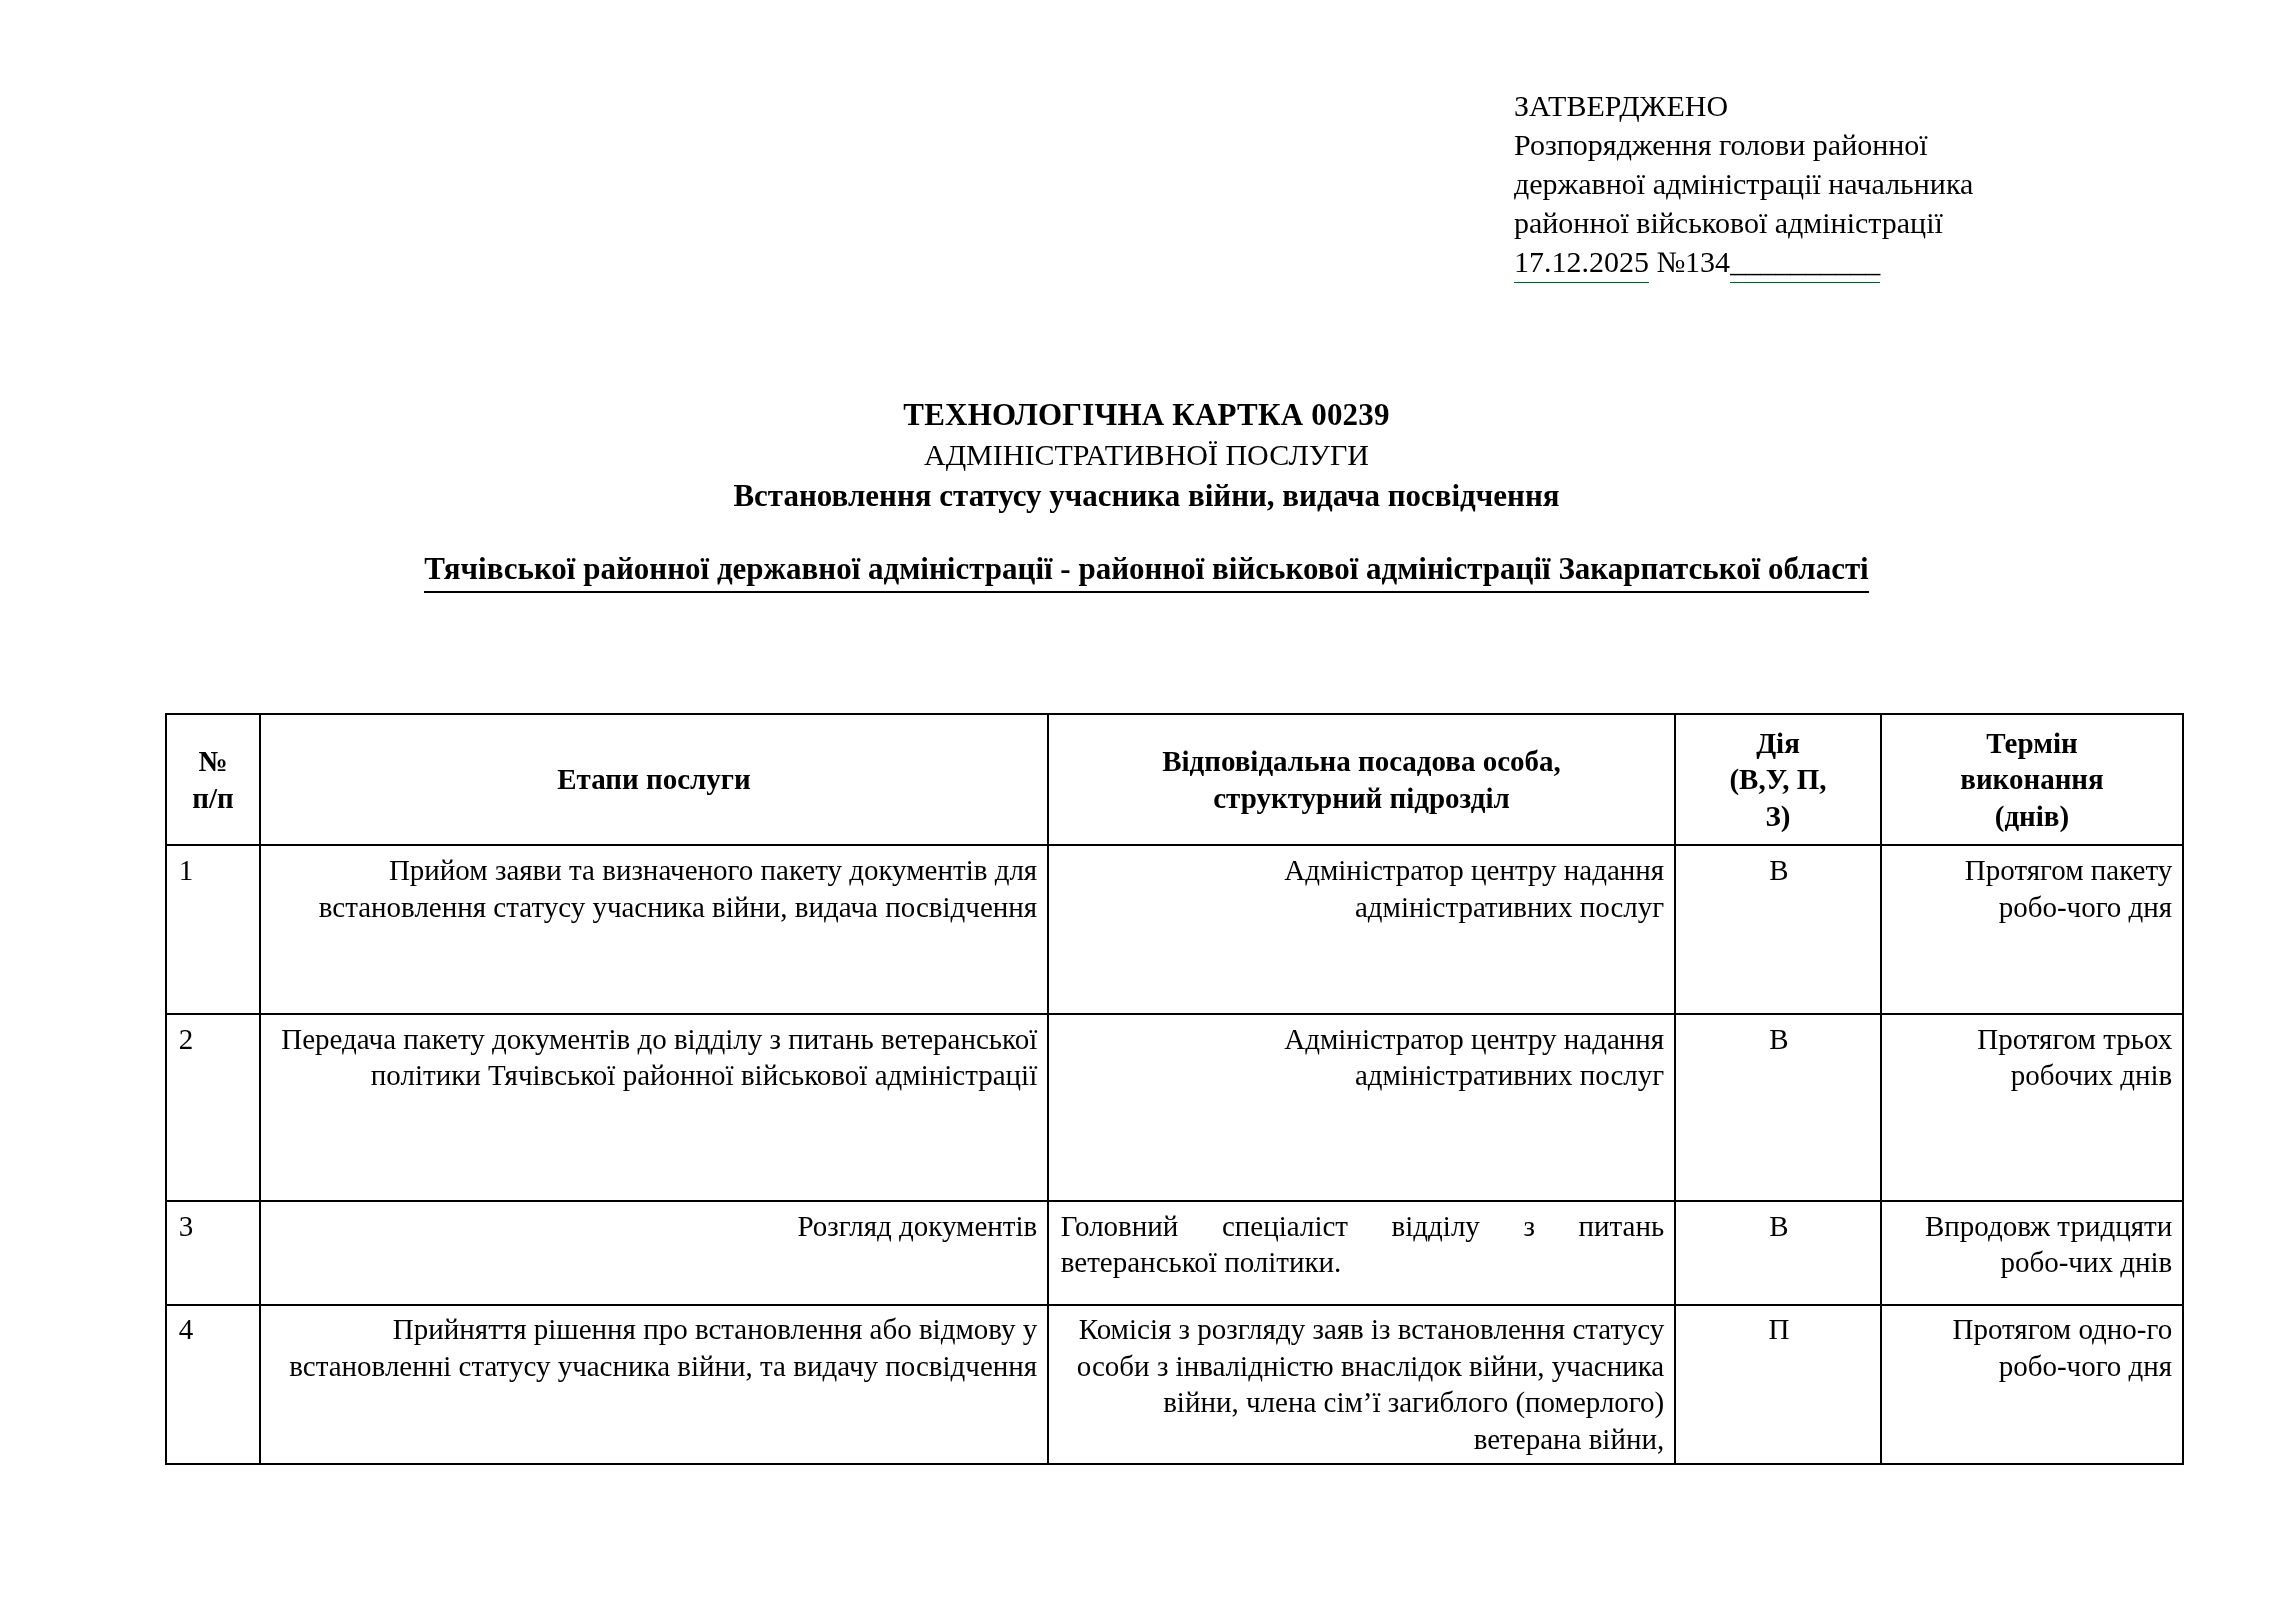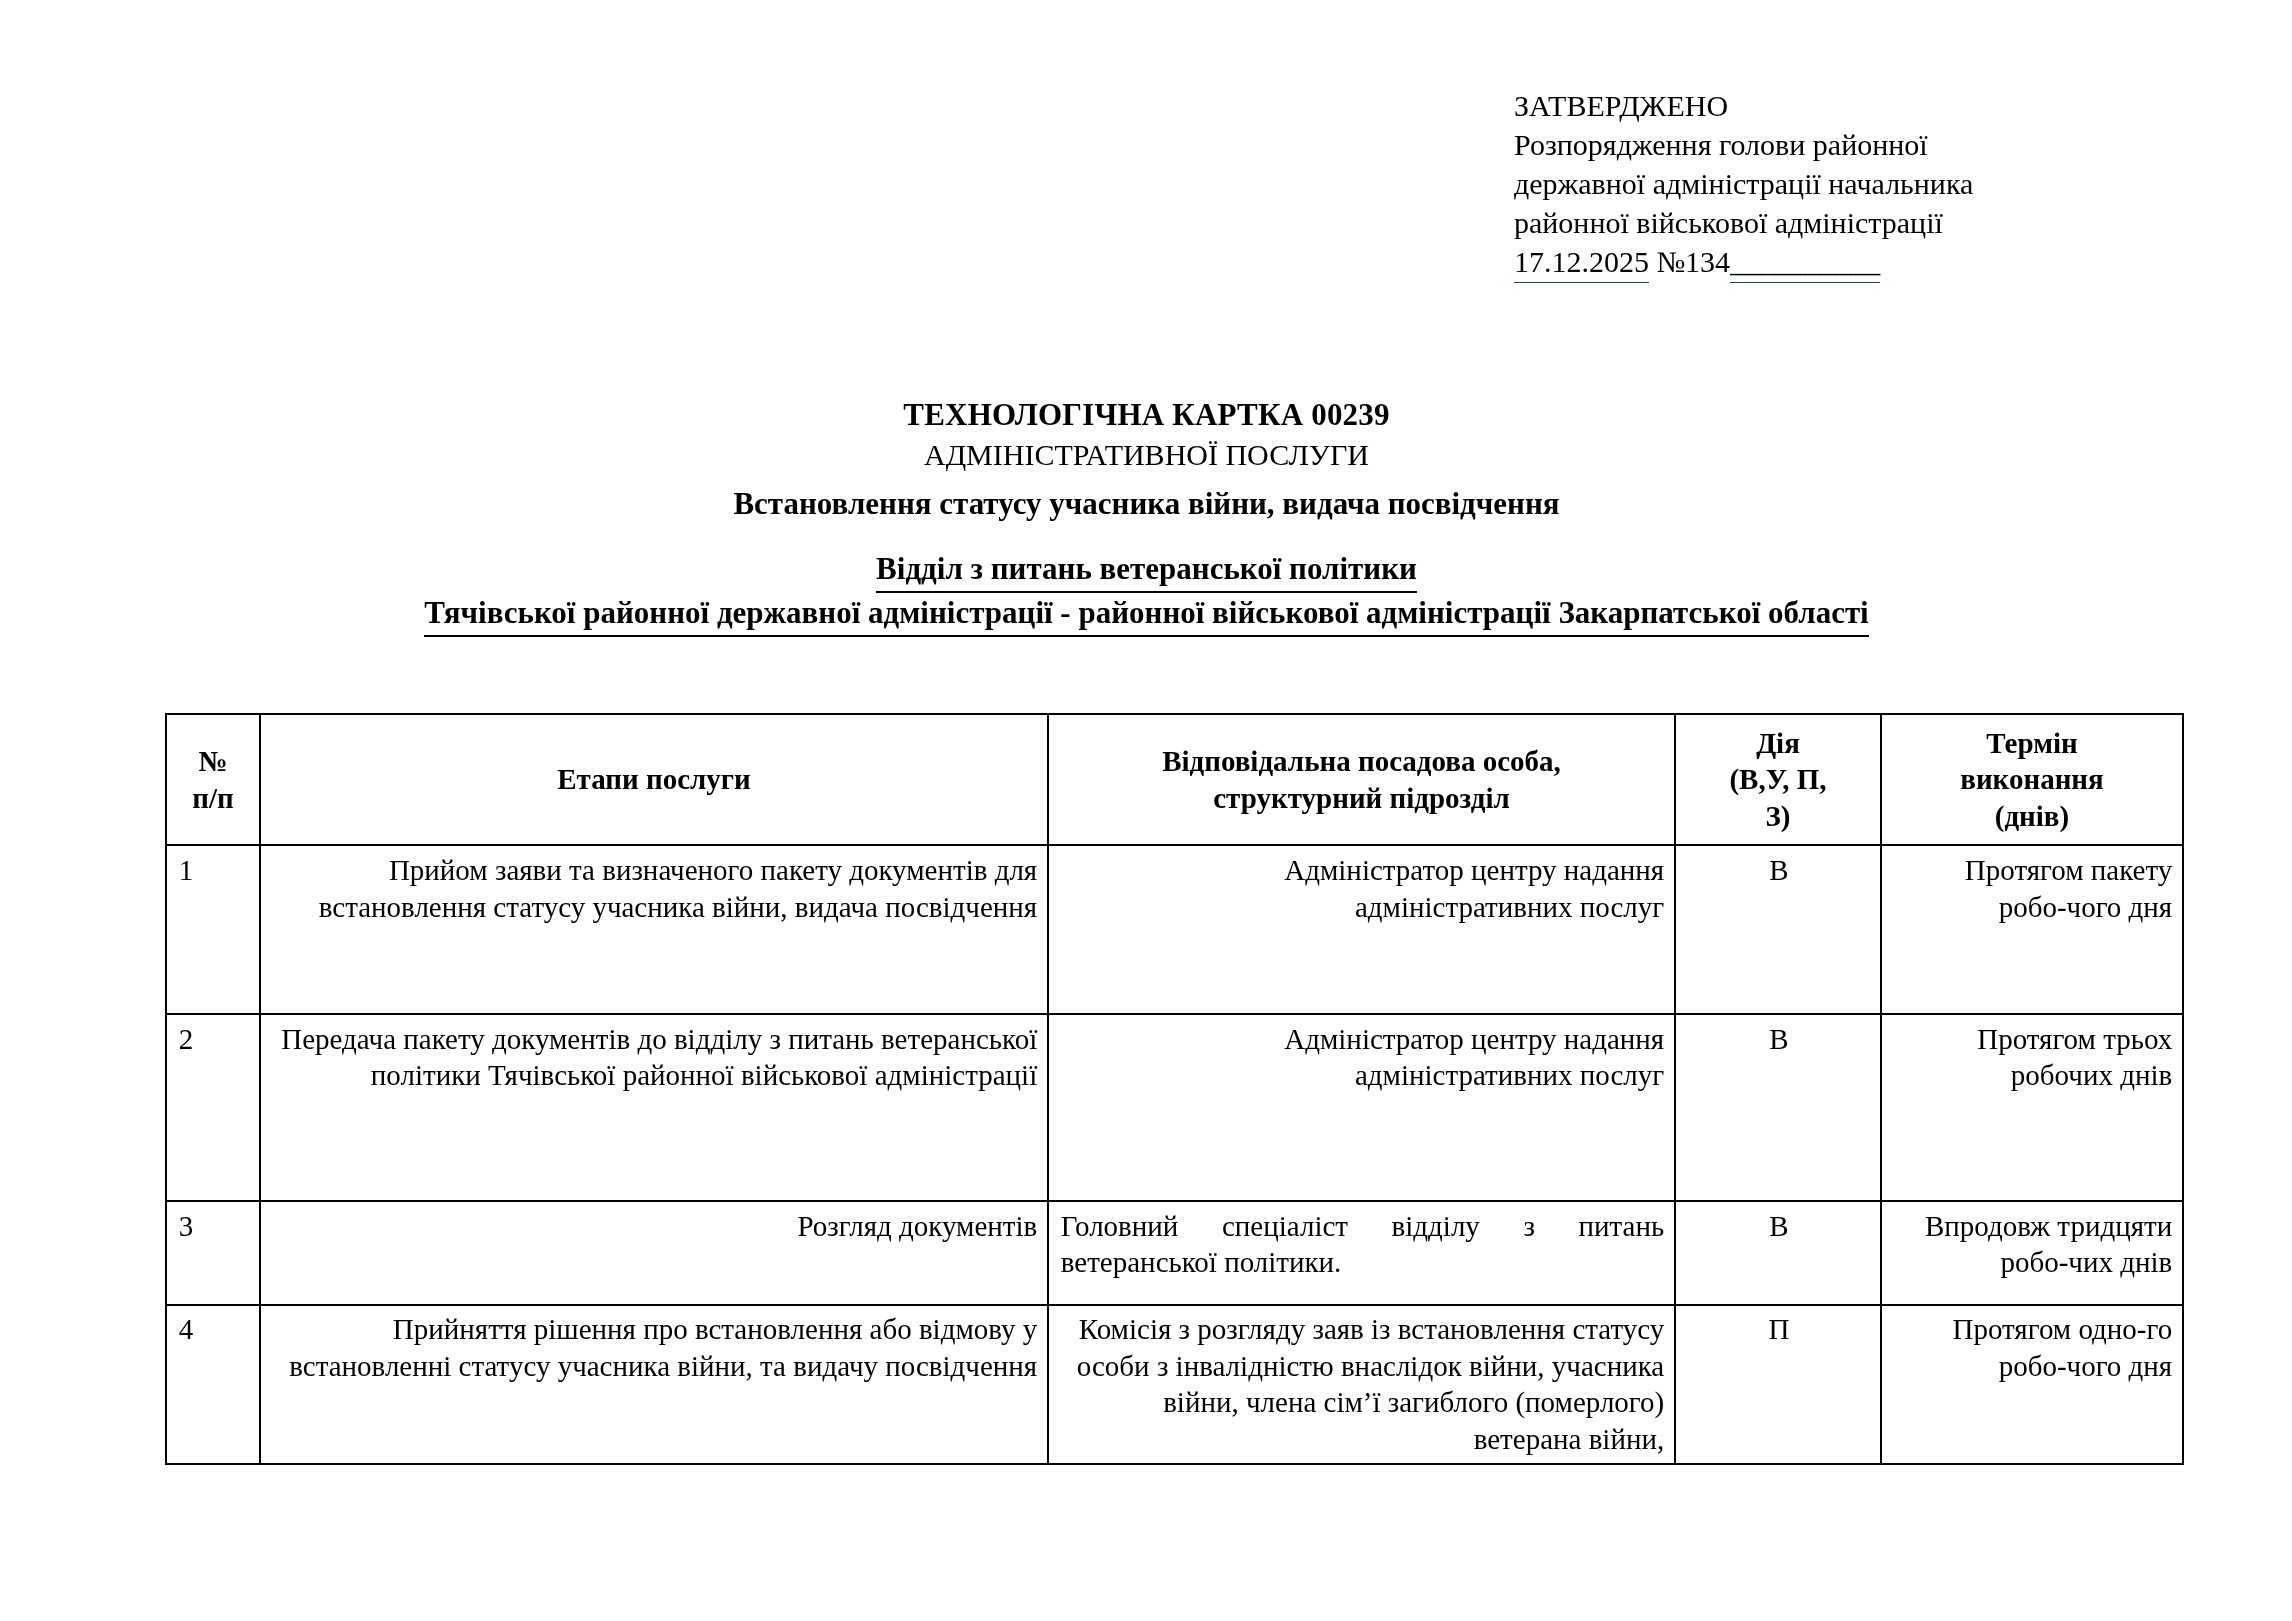--- a/index.html
+++ b/index.html
@@ -57,21 +57,21 @@
   }
   .t-sub {
     font-size: 30px;
     font-weight: normal;
     line-height: 1.30;
   }
   .t-service {
     font-size: 31px;
     font-weight: bold;
     line-height: 1.30;
-    margin-top: 10px;
+    margin-top: 2px;
   }
 
   .org-block {
     position: absolute;
     left: 0;
     top: 549px;
     width: 2293px;
     text-align: center;
   }
   .org-line {
@@ -147,21 +147,20 @@
     </div>
   </div>
 
   <div class="title-block">
     <div class="t-main">ТЕХНОЛОГІЧНА КАРТКА 00239</div>
     <div class="t-sub">АДМІНІСТРАТИВНОЇ ПОСЛУГИ</div>
     <div class="t-service">Встановлення статусу учасника війни, видача посвідчення</div>
   </div>
 
   <div class="org-block">
-    <div class="org-line"><span class="u">Відділ з питань ветеранської політики</span></div>
     <div class="org-line"><span class="u">Тячівської районної державної адміністрації  -  районної військової адміністрації Закарпатської області</span></div>
   </div>
 
   <table class="tk">
     <colgroup>
       <col class="c-num">
       <col class="c-stage">
       <col class="c-resp">
       <col class="c-act">
       <col class="c-term">

